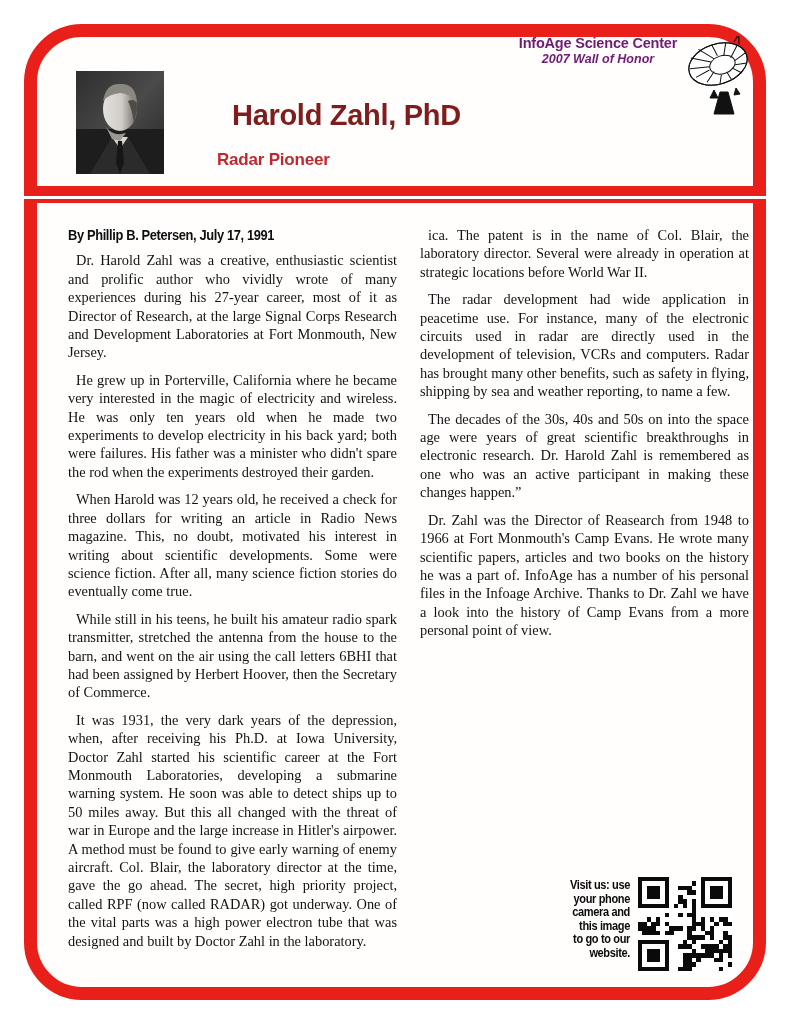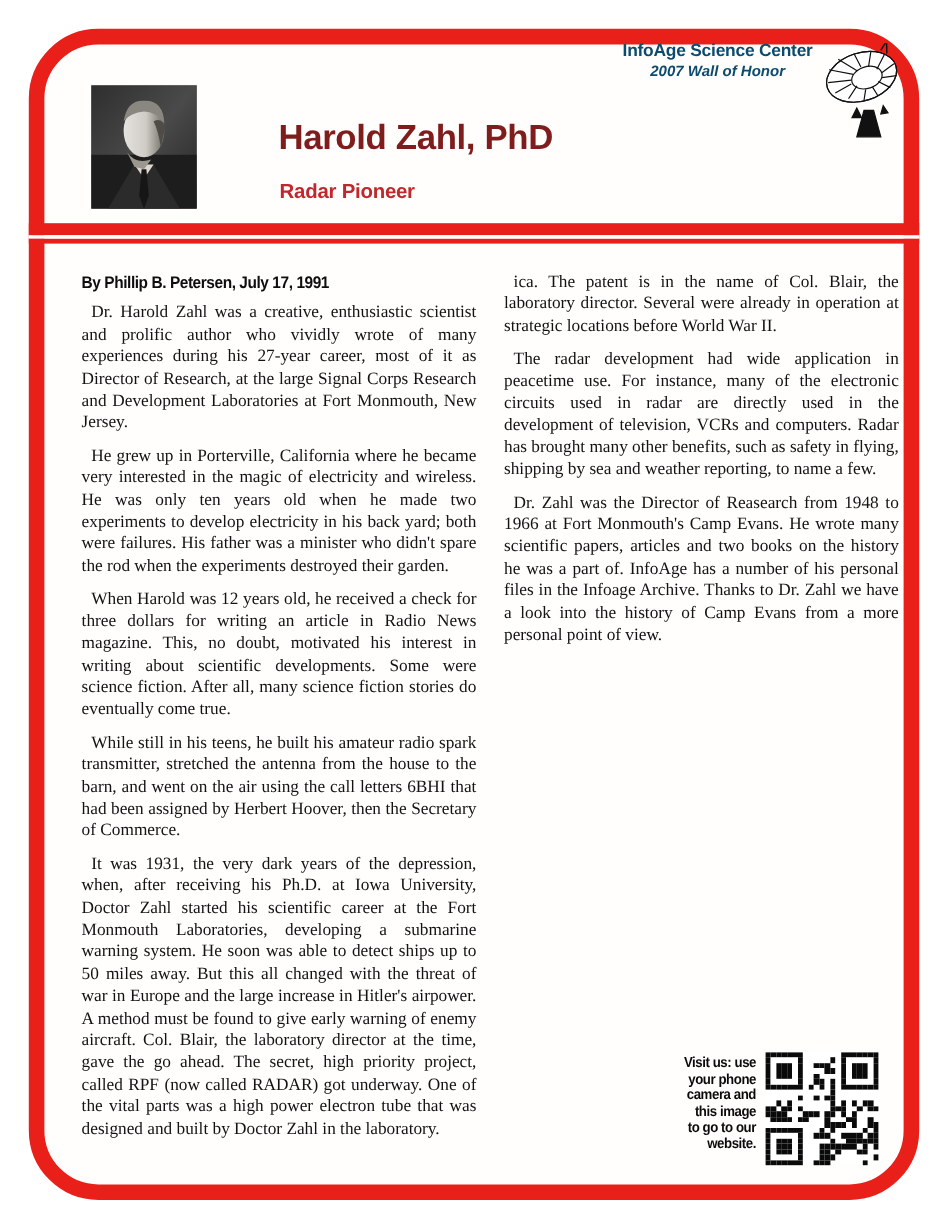--- a/index.html
+++ b/index.html
@@ -17,26 +17,26 @@
   
   .photo {
     position:absolute; left:76px; top:71px; width:88px; height:103px;
     background:#555; overflow:hidden;
   }
   .page-title {
     position:absolute; left:232px; top:99px;
     font-size:29px; font-weight:bold; color:#7f1d1d; letter-spacing:-0.3px;
   }
   .page-subtitle {
-    position:absolute; left:233px; top:150px;
+    position:absolute; left:217px; top:150px;
     font-size:17px; font-weight:bold; color:#c1272d; letter-spacing:-0.2px;text-align:right;
   }
   .badge {
     position:absolute; left:498px; top:35px; width:200px;
-    text-align:center; color:#0c4a6e;
+    text-align:center; color:#701a75;
   }
   .badge .org { font-size:14.5px; font-weight:bold; letter-spacing:-0.2px; }
   .badge .event { font-size:12.5px; font-weight:bold; font-style:italic; margin-top:1px; }
   .dish { position:absolute; left:684px; top:36px; width:72px; height:82px; }
   
   .separator { position:absolute; left:24px; top:186px; width:742px; }
   .separator .bar1 { height:10px; background:#e9201a; }
   .separator .gap  { height:3px;  background:#ffffff; }
   .separator .bar2 { height:4px;  background:#e9201a; }
   
@@ -134,20 +134,21 @@
   <p>Dr. Harold Zahl was a creative, enthusiastic scientist and prolific author who vividly wrote of many experiences during his 27-year career, most of it as Director of Research, at the large Signal Corps Research and Development Laboratories at Fort Monmouth, New Jersey.</p>
   <p>He grew up in Porterville, California where he became very interested in the magic of electricity and wireless. He was only ten years old when he made two experiments to develop electricity in his back yard; both were failures. His father was a minister who didn't spare the rod when the experiments destroyed their garden.</p>
   <p>When Harold was 12 years old, he received a check for three dollars for writing an article in Radio News magazine. This, no doubt, motivated his interest in writing about scientific developments. Some were science fiction. After all, many science fiction stories do eventually come true.</p>
   <p>While still in his teens, he built his amateur radio spark transmitter, stretched the antenna from the house to the barn, and went on the air using the call letters 6BHI that had been assigned by Herbert Hoover, then the Secretary of Commerce.</p>
   <p>It was 1931, the very dark years of the depression, when, after receiving his Ph.D. at Iowa University, Doctor Zahl started his scientific career at the Fort Monmouth Laboratories, developing a submarine warning system. He soon was able to detect ships up to 50 miles away. But this all changed with the threat of war in Europe and the large increase in Hitler's airpower. A method must be found to give early warning of enemy aircraft. Col. Blair, the laboratory director at the time, gave the go ahead. The secret, high priority project, called RPF (now called RADAR) got underway. One of the vital parts was a high power electron tube that was designed and built by Doctor Zahl in the laboratory.</p>
 </div>
 
 <div class="col col-right">
   <p>ica. The patent is in the name of Col. Blair, the laboratory director. Several were already in operation at strategic locations before World War II.</p>
   <p>The radar development had wide application in peacetime use. For instance, many of the electronic circuits used in radar are directly used in the development of television, VCRs and computers. Radar has brought many other benefits, such as safety in flying, shipping by sea and weather reporting, to name a few.</p>
+  <p>The decades of the 30s, 40s and 50s on into the space age were years of great scientific breakthroughs in electronic research. Dr. Harold Zahl is remembered as one who was an active participant in making these changes happen.”</p>
   <p>Dr. Zahl was the Director of Reasearch from 1948 to 1966 at Fort Monmouth's Camp Evans. He wrote many scientific papers, articles and two books on the history he was a part of. InfoAge has a number of his personal files in the Infoage Archive. Thanks to Dr. Zahl we have a look into the history of Camp Evans from a more personal point of view.</p>
 </div>
 
 <div class="qr-caption">
   <div>Visit us: use</div>
   <div>your phone</div>
   <div>camera and</div>
   <div>this image</div>
   <div>to go to our</div>
   <div>website.</div>

